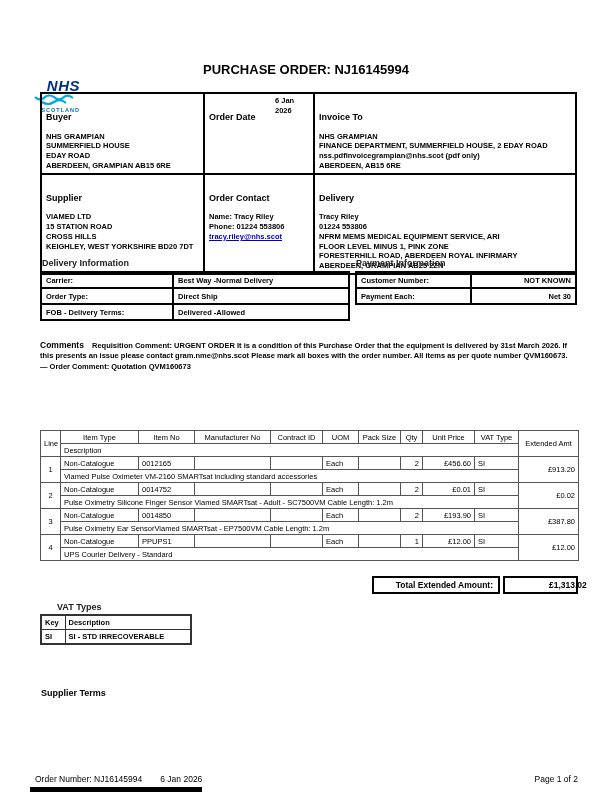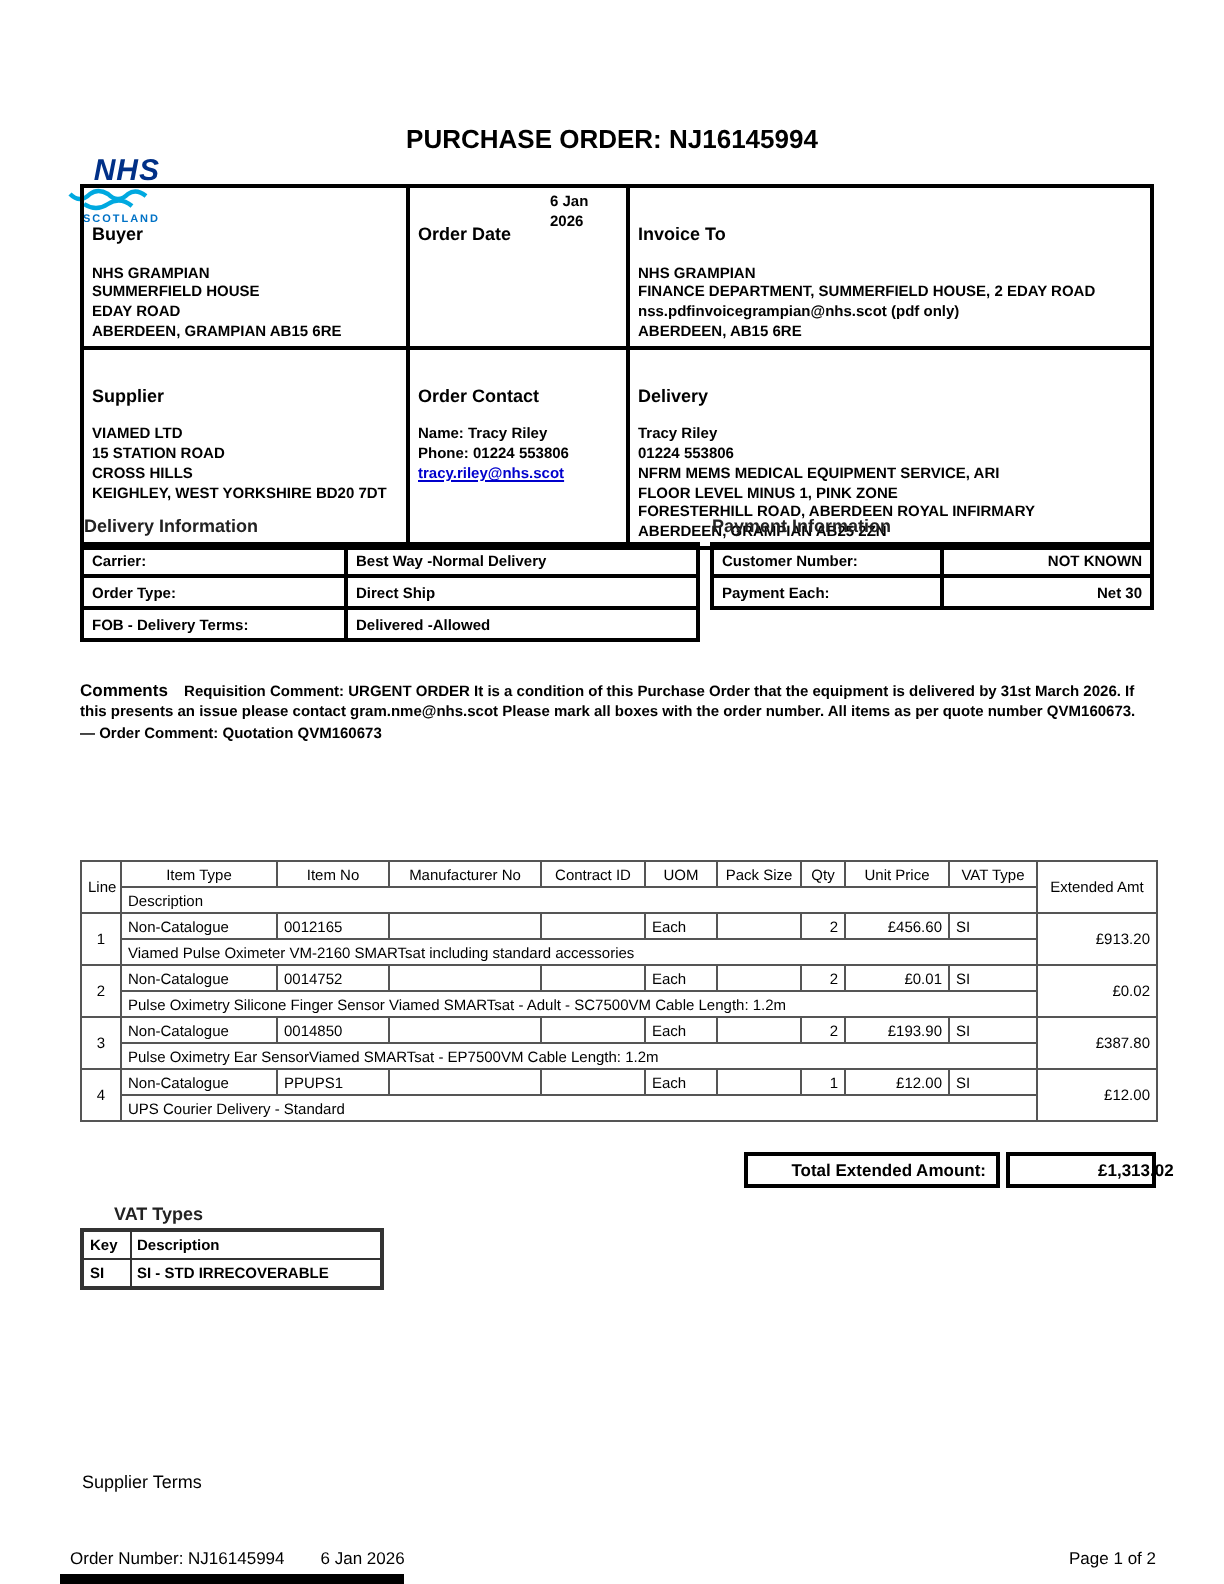--- a/index.html
+++ b/index.html
@@ -47,21 +47,21 @@
   
   .total-row { position: absolute; left: 40px; top: 576px; width: 538px; display: flex; justify-content: flex-end; }
   .total-row .box { border: 2px solid #000; font-size: 8.5px; font-weight: bold; padding: 2px 5px; }
   .total-row .t-lbl { width: 128px; text-align: right; margin-right: 3px; }
   .total-row .t-val { width: 75px; text-align: right; padding-left: 44px; }
   
   .vat-head { left: 41px; top: 602px; margin-left: 16px; }
   .vat-table { position: absolute; left: 40px; top: 614px; width: 150px; table-layout: fixed; border: 2px solid #333; }
   .vat-table td { border: 1px solid #333; font-size: 7.5px; font-weight: bold; padding: 2px 3px; height: 14px; }
   
-  .supplier-terms { position: absolute; left: 41px; top: 736px; font-size: 9px; font-weight: normal; }
+  .supplier-terms { position: absolute; left: 41px; top: 688px; font-size: 9px; font-weight: bold; }
   .footer { position: absolute; left: 35px; right: 34px; top: 774px; display: flex; justify-content: space-between; font-size: 8.5px; }
   .footer .left { display: flex; gap: 18px; }
   .scan-bar { position: absolute; left: 30px; top: 787px; width: 172px; height: 5px; background: #000; }
 </style>
 </head>
 <body>
 
 <div class="page">
 
   <div class="logo">

